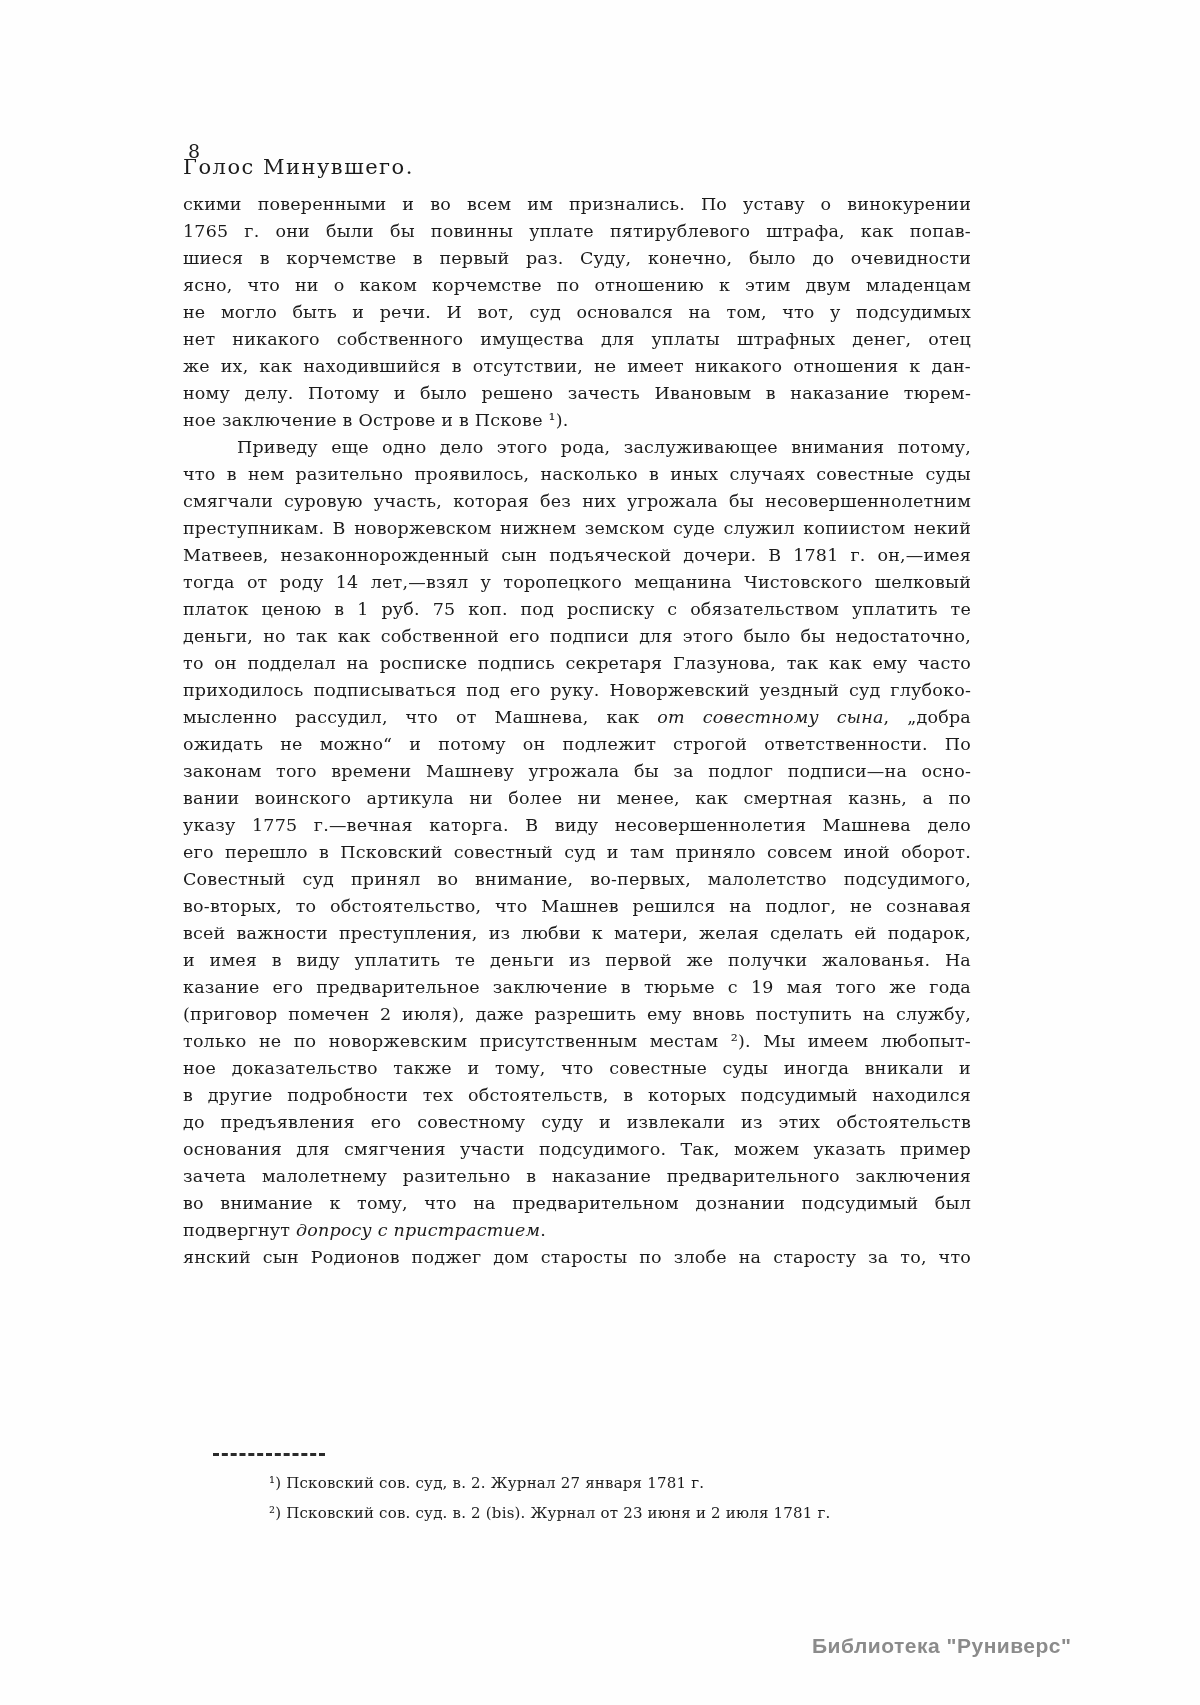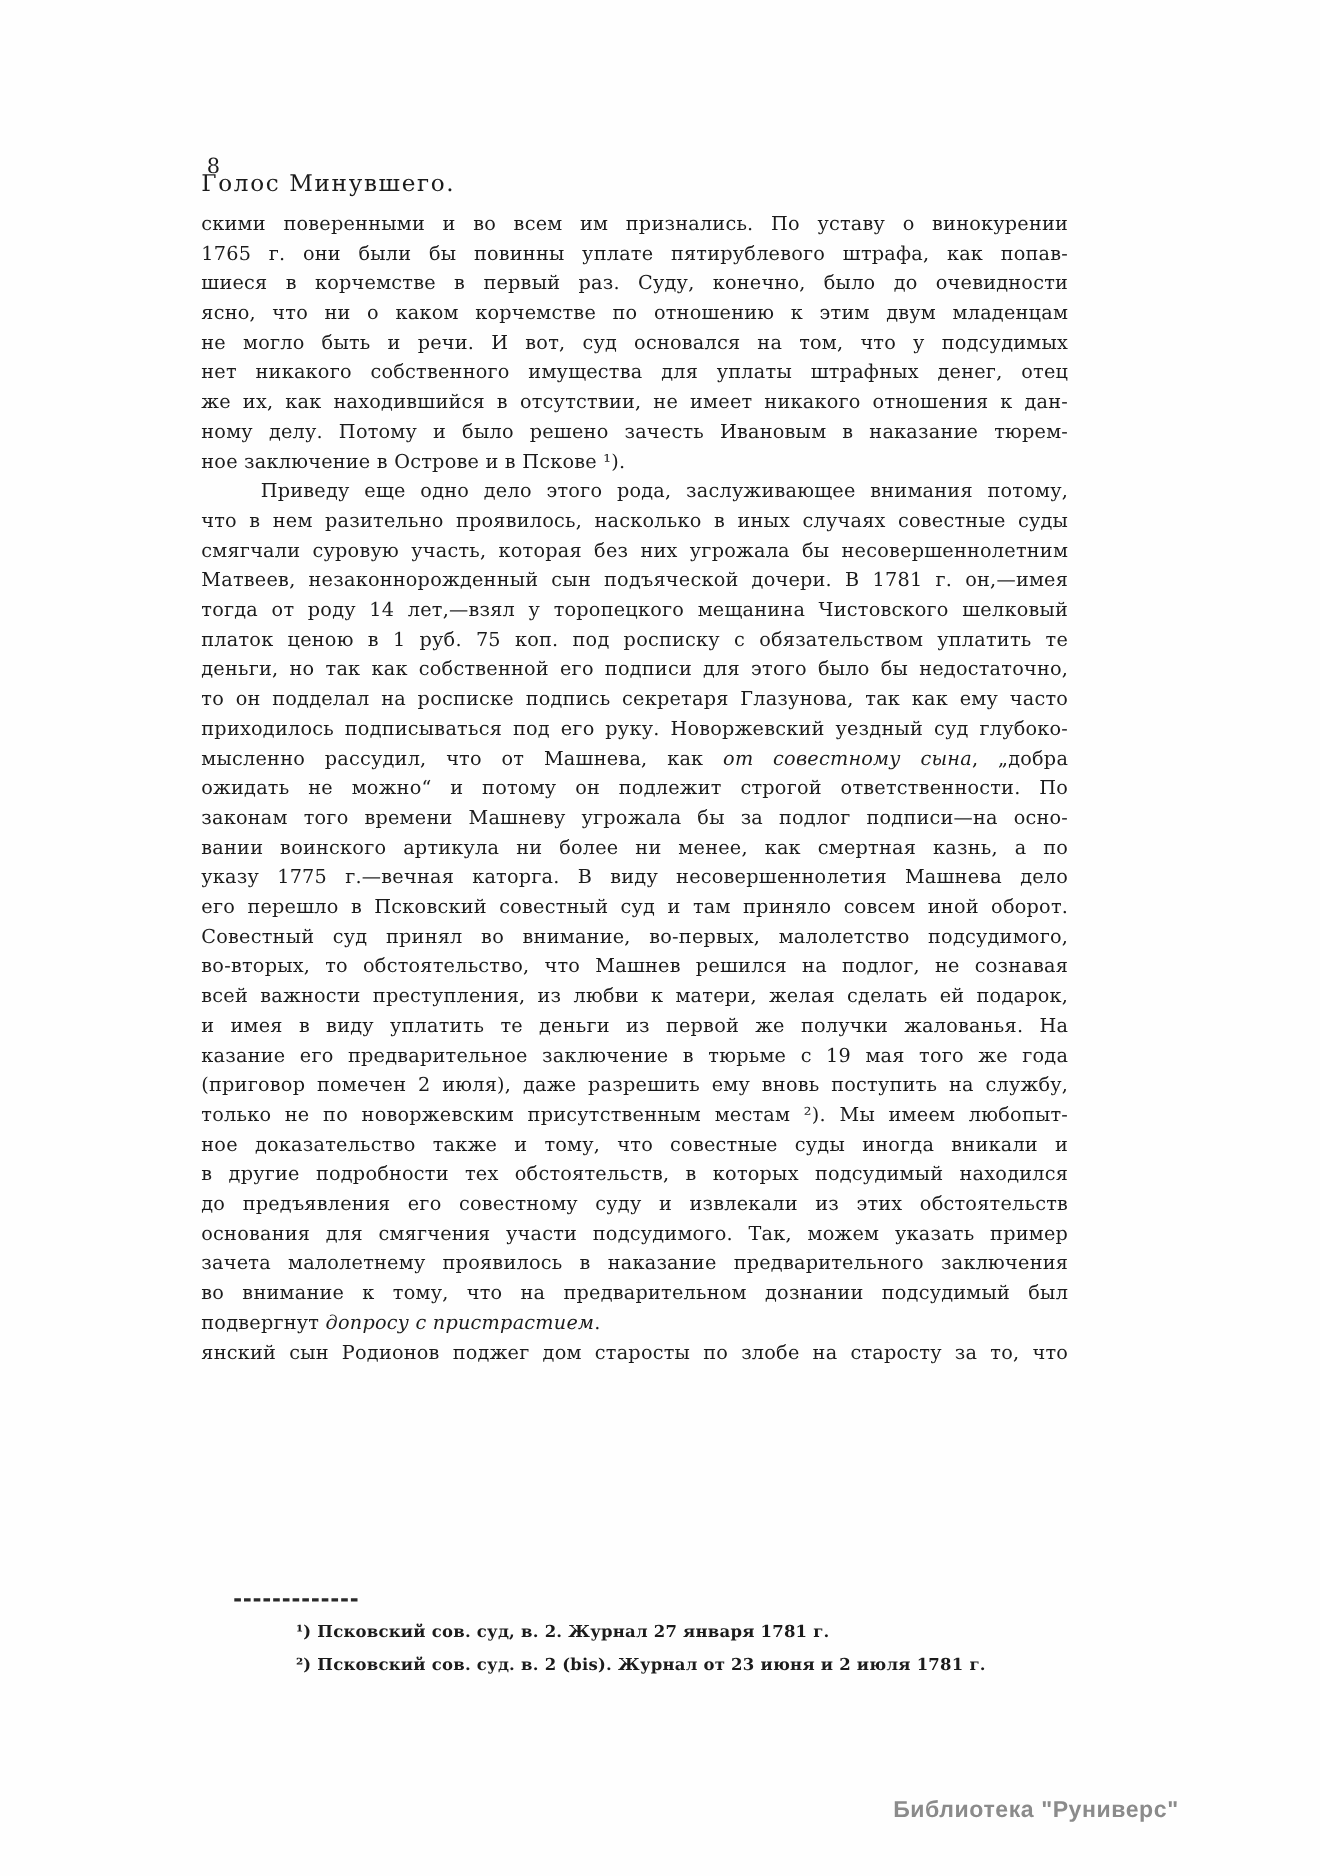--- a/index.html
+++ b/index.html
@@ -28,21 +28,21 @@
     letter-spacing:0.2px;
   }
   .line.end{text-align-last:left;}
   .line.indent{text-indent:54px;}
   em{font-style:italic;}
   .footnote-sep{
     position:absolute;left:213px;top:1453px;width:112px;height:0;
     border-top:3px dashed #2a2a2a;
   }
   .footnotes{
-    position:absolute;left:183px;top:1468px;width:788px;font-weight:bold;
+    position:absolute;left:183px;top:1468px;width:788px;
   }
   .footnote{
     font-size:15px;line-height:30px;text-indent:86px;
     letter-spacing:0.2px;
   }
   .watermark{
     position:absolute;left:812px;top:1634px;
     font-family:"Liberation Sans","DejaVu Sans",sans-serif;
     font-weight:600;font-size:21px;letter-spacing:0.5px;
     color:#8b8b8b;
@@ -62,20 +62,21 @@
     <div class="line">шиеся в корчемстве в первый раз. Суду, конечно, было до очевидности</div>
     <div class="line">ясно, что ни о каком корчемстве по отношению к этим двум младенцам</div>
     <div class="line">не могло быть и речи. И вот, суд основался на том, что у подсудимых</div>
     <div class="line">нет никакого собственного имущества для уплаты штрафных денег, отец</div>
     <div class="line">же их, как находившийся в отсутствии, не имеет никакого отношения к дан-</div>
     <div class="line">ному делу. Потому и было решено зачесть Ивановым в наказание тюрем-</div>
     <div class="line end">ное заключение в Острове и в Пскове ¹).</div>
     <div class="line indent">Приведу еще одно дело этого рода, заслуживающее внимания потому,</div>
     <div class="line">что в нем разительно проявилось, насколько в иных случаях совестные суды</div>
     <div class="line">смягчали суровую участь, которая без них угрожала бы несовершеннолетним</div>
+    <div class="line">преступникам. В новоржевском нижнем земском суде служил копиистом некий</div>
     <div class="line">Матвеев, незаконнорожденный сын подъяческой дочери. В 1781 г. он,—имея</div>
     <div class="line">тогда от роду 14 лет,—взял у торопецкого мещанина Чистовского шелковый</div>
     <div class="line">платок ценою в 1 руб. 75 коп. под росписку с обязательством уплатить те</div>
     <div class="line">деньги, но так как собственной его подписи для этого было бы недостаточно,</div>
     <div class="line">то он подделал на росписке подпись секретаря Глазунова, так как ему часто</div>
     <div class="line">приходилось подписываться под его руку. Новоржевский уездный суд глубоко-</div>
     <div class="line">мысленно рассудил, что от Машнева, как <em>от совестному сына</em>, „добра</div>
     <div class="line">ожидать не можно“ и потому он подлежит строгой ответственности. По</div>
     <div class="line">законам того времени Машневу угрожала бы за подлог подписи—на осно-</div>
     <div class="line">вании воинского артикула ни более ни менее, как смертная казнь, а по</div>
@@ -85,21 +86,21 @@
     <div class="line">во-вторых, то обстоятельство, что Машнев решился на подлог, не сознавая</div>
     <div class="line">всей важности преступления, из любви к матери, желая сделать ей подарок,</div>
     <div class="line">и имея в виду уплатить те деньги из первой же получки жалованья. На</div>
     <div class="line">казание его предварительное заключение в тюрьме с 19 мая того же года</div>
     <div class="line">(приговор помечен 2 июля), даже разрешить ему вновь поступить на службу,</div>
     <div class="line">только не по новоржевским присутственным местам ²). Мы имеем любопыт-</div>
     <div class="line">ное доказательство также и тому, что совестные суды иногда вникали и</div>
     <div class="line">в другие подробности тех обстоятельств, в которых подсудимый находился</div>
     <div class="line">до предъявления его совестному суду и извлекали из этих обстоятельств</div>
     <div class="line">основания для смягчения участи подсудимого. Так, можем указать пример</div>
-    <div class="line">зачета малолетнему проявилось в наказание предварительного заключения</div>
+    <div class="line">зачета малолетнему разительно в наказание предварительного заключения</div>
     <div class="line">во внимание к тому, что на предварительном дознании подсудимый был</div>
     <div class="line end">подвергнут <em>допросу с пристрастием</em>.</div>
     <div class="line">янский сын Родионов поджег дом старосты по злобе на старосту за то, что</div>
   </div>
 
 <div class="footnote-sep"></div>
 
 <div class="footnotes">
     <div class="footnote">¹) Псковский сов. суд, в. 2. Журнал 27 января 1781 г.</div>
     <div class="footnote">²) Псковский сов. суд. в. 2 (bis). Журнал от 23 июня и 2 июля 1781 г.</div>

